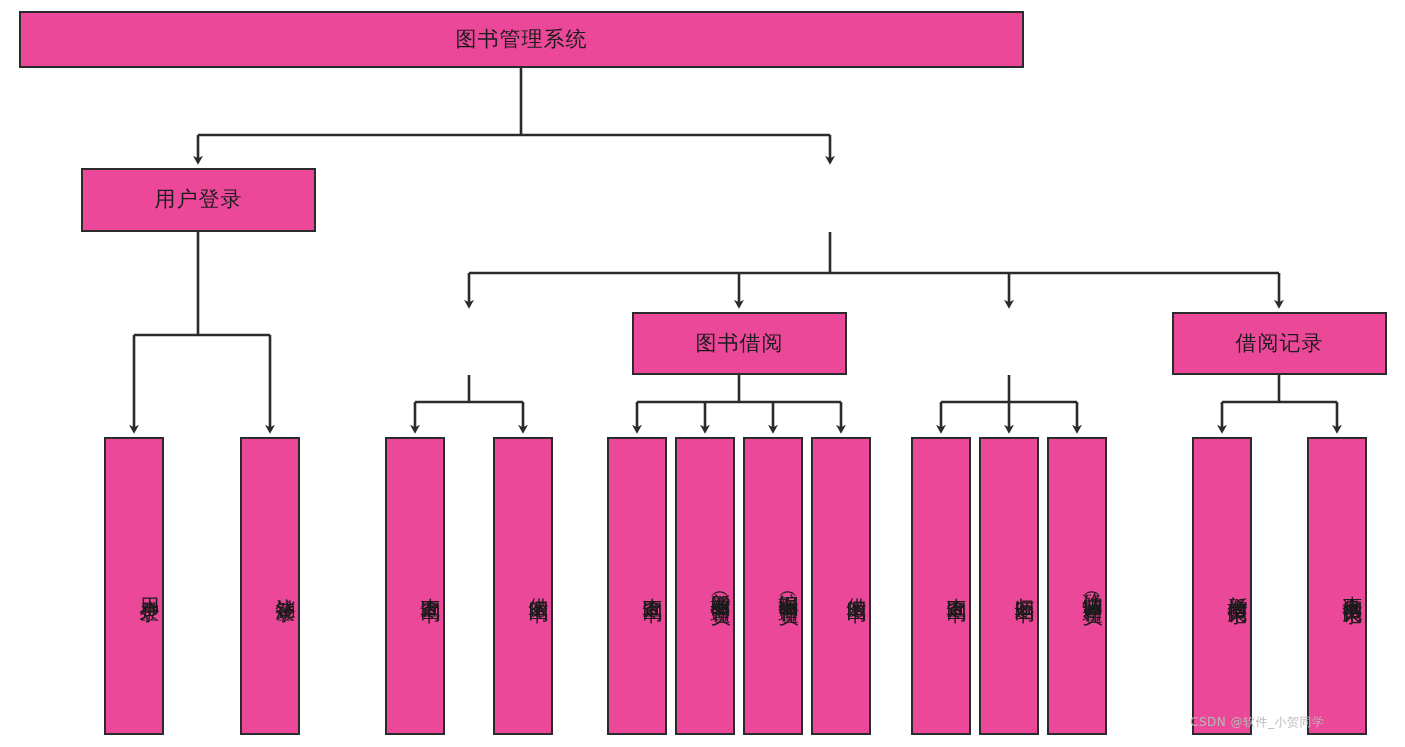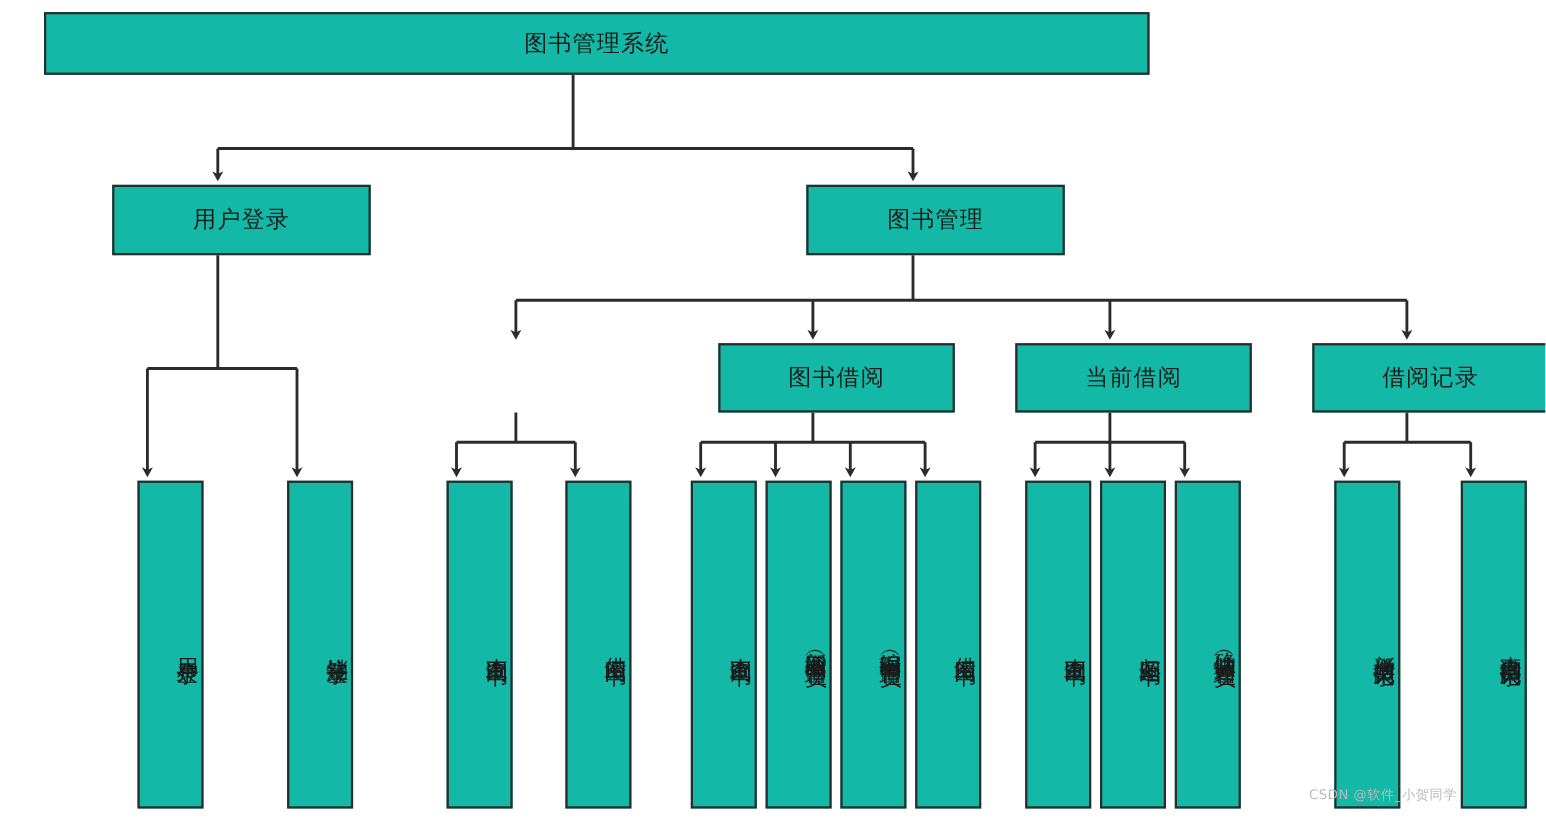--- a/index.html
+++ b/index.html
@@ -21,27 +21,26 @@
     position: absolute;
     left: 0;
     top: 0;
     width: 1405px;
     height: 747px;
     pointer-events: none;
   }
   .node {
     position: absolute;
     box-sizing: border-box;
-    background: #14b8a6;
+    background: #ec4899;
     border: 2px solid #2b2b2b;
     display: flex;
     align-items: center;
     justify-content: center;
     color: #1b1b1b;
-    margin-left: 21px;
   }
   .node-h {
     font-size: 21px;
     line-height: 1.2;
     letter-spacing: 1px;
     white-space: nowrap;
   }
   .node-leaf {
     font-size: 20px;
     line-height: 1.28;
@@ -123,29 +122,23 @@
     </g>
   </svg>
 
   <div class="node node-h" style="left:19px; top:11px; width:1005px; height:57px;">
     <span>图书管理系统</span>
   </div>
 
   <div class="node node-h" style="left:81px; top:168px; width:235px; height:64px;">
     <span>用户登录</span>
   </div>
-  <div class="node node-h" style="left:712px; top:168px; width:235px; height:64px;">
-    <span>图书管理</span>
-  </div>
 
   <div class="node node-h" style="left:632px; top:312px; width:215px; height:63px;">
     <span>图书借阅</span>
-  </div>
-  <div class="node node-h" style="left:902px; top:312px; width:215px; height:63px;">
-    <span>当前借阅</span>
   </div>
   <div class="node node-h" style="left:1172px; top:312px; width:215px; height:63px;">
     <span>借阅记录</span>
   </div>
 
   <div class="node node-leaf" style="left:104px; top:437px; width:60px; height:298px;">
     <span>用户登录</span>
   </div>
   <div class="node node-leaf" style="left:240px; top:437px; width:60px; height:298px;">
     <span>注销登录</span>

